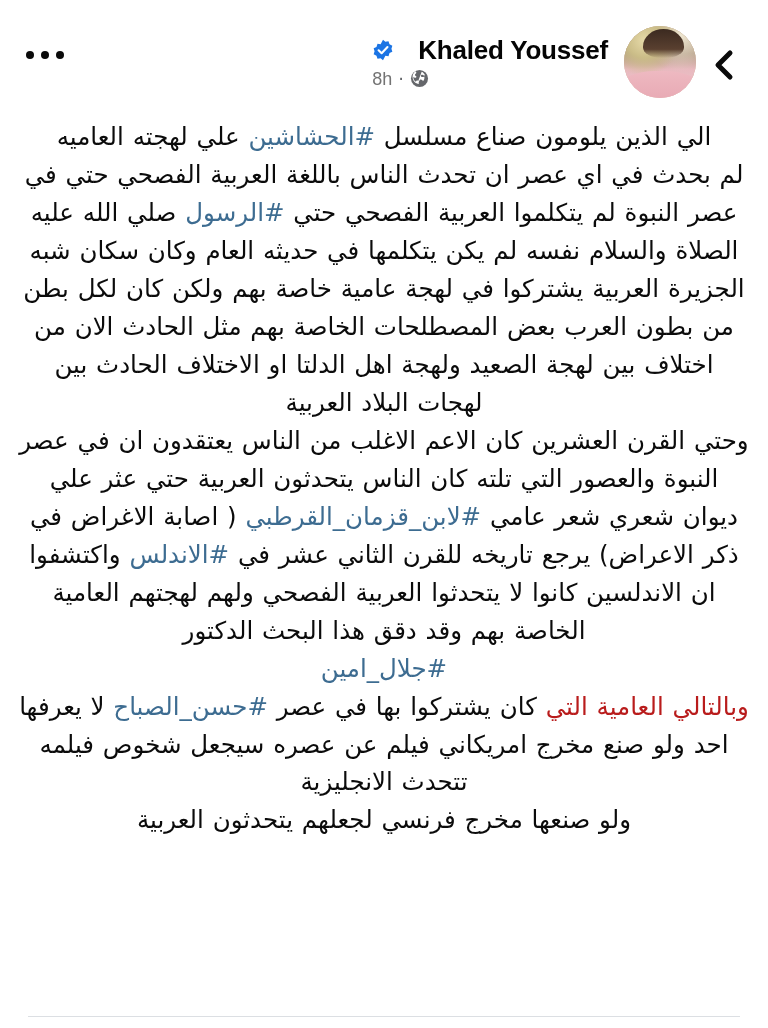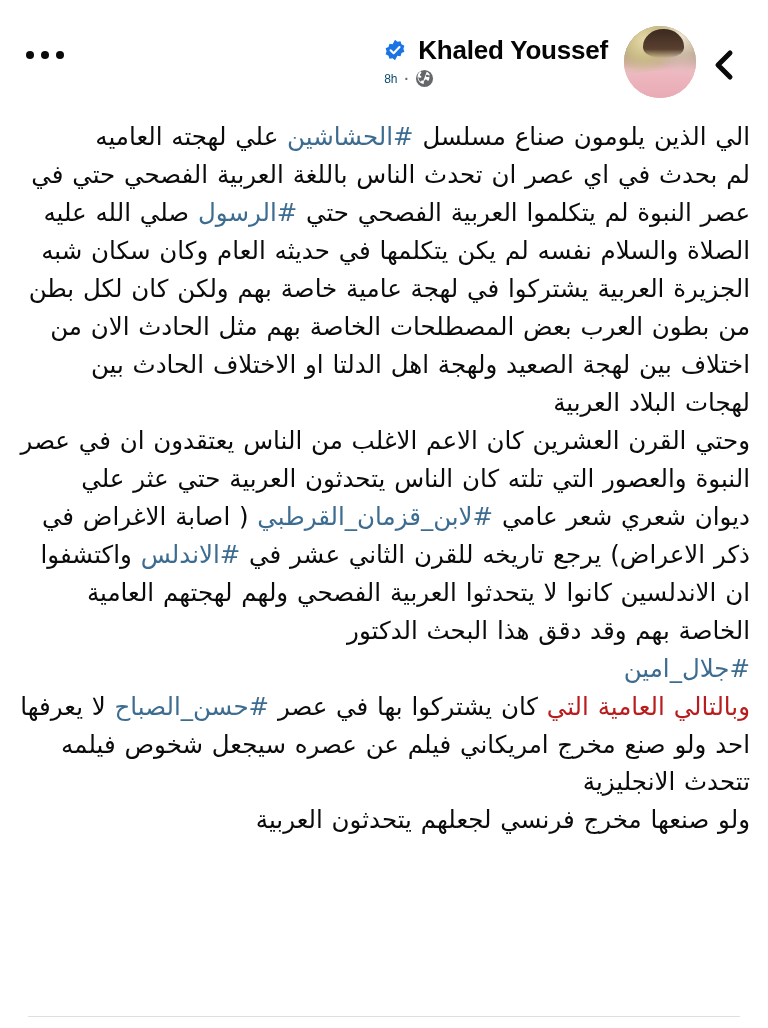--- a/index.html
+++ b/index.html
@@ -69,42 +69,42 @@
   }
   .avatar .ph-shirt {
     position:absolute;
     left:-6%; bottom:-8%;
     width:112%; height:46%;
     background: linear-gradient(180deg,#eeb9c1 0%, #e7a7b2 100%);
     border-radius: 44% 44% 0 0 / 46% 46% 0 0;
   }
 
   .identity { display: flex; flex-direction: column; justify-content: center; min-width:0; }
-  .name-row { display: flex; align-items: center; gap: 12px; }
+  .name-row { display: flex; align-items: center; gap: 24px; }
   .author-name {
     font-size: 26px;
     font-weight: 700;
     color: #050505;
     line-height: 1.1;
     letter-spacing: -0.2px;
     direction: ltr;
     font-family: "Liberation Sans", sans-serif;
   }
   .verified-badge { width: 22px; height: 22px; flex:0 0 22px; display:block; }
 
   .meta-row {
     display: flex;
     align-items: center;
     gap: 6px;
     margin-top: 5px;
     direction: ltr;
   }
   .meta-time {
-    font-size: 12px;
-    color: #0c4a6e;
+    font-size: 18px;
+    color: #737373;
     font-family: "Liberation Sans", sans-serif;
     line-height: 1;
   }
   .meta-dot { font-size: 18px; color: #65676b; line-height: 1; }
   .globe-icon { width: 19px; height: 19px; flex: 0 0 19px; display:block; }
 
   .header-spacer { flex: 1 1 auto; }
 
   .more-btn {
     width: 46px; height: 30px;
@@ -114,20 +114,21 @@
   }
   .more-btn i {
     width: 8px; height: 8px; border-radius: 50%;
     background: #0a0a0a;
     display: block;
   }
 
   
   .post-body {
     padding: 0 18px;
+    text-align: center;
     direction: rtl;
     font-size: 24.5px;
     line-height: 1.55;
     color: #0b0b0b;
     font-weight: 400;
     font-family: "DejaVu Sans", "Liberation Sans", sans-serif;
     word-spacing: 1px;
   }
   .post-body p { margin: 0; }
   .hashtag { color: #3d6c91; }

